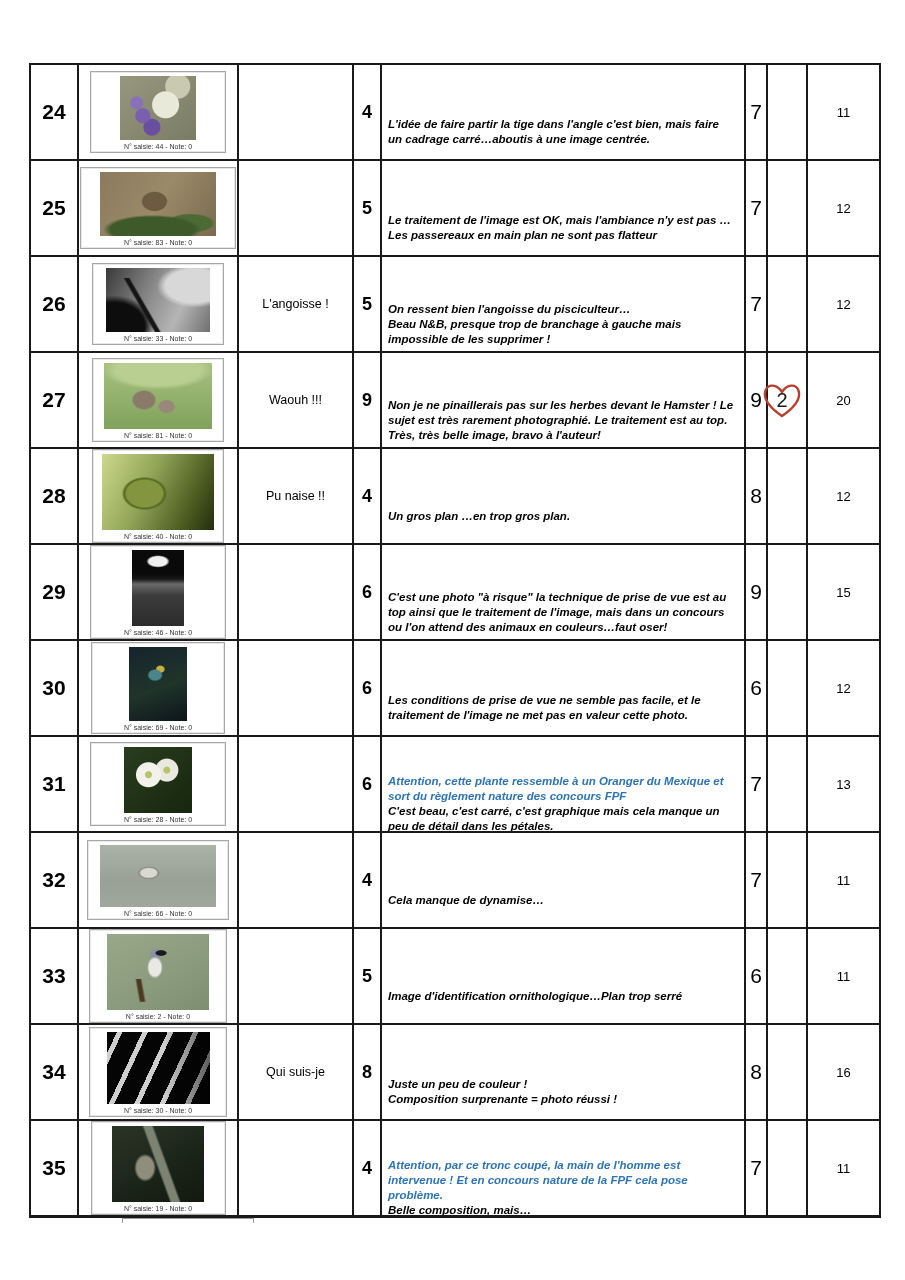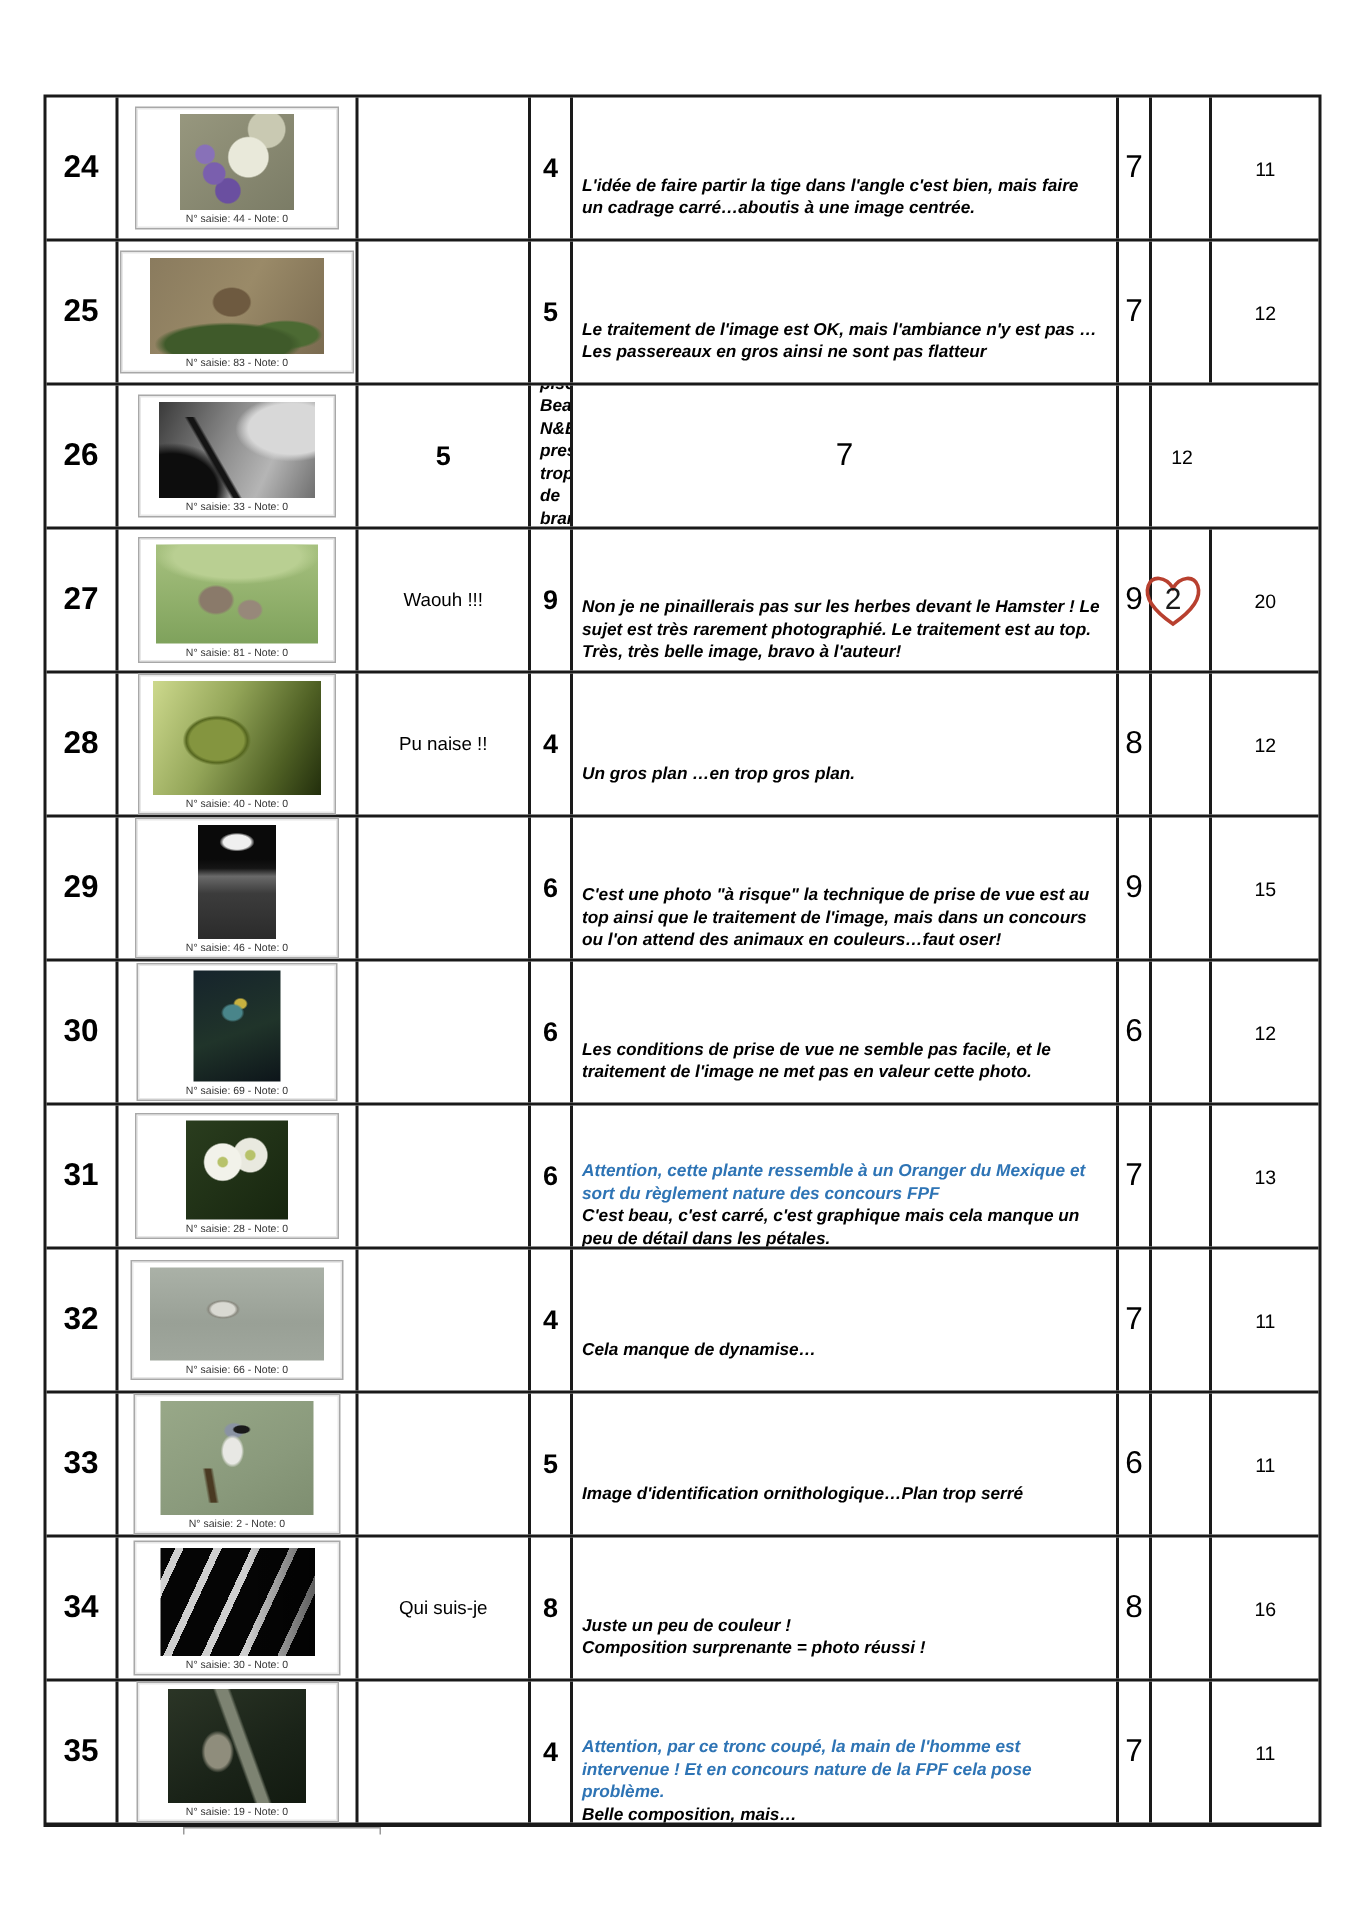--- a/index.html
+++ b/index.html
@@ -126,36 +126,37 @@
     <div class="cell c-photo">
       <div class="frame f25">
         <div class="pic p25"></div>
         <div class="cap">N° saisie: 83 - Note: 0</div>
       </div>
     </div>
     <div class="cell c-title"></div>
     <div class="cell c-s1">5</div>
     <div class="cell c-comment">
       <div class="cmtwrap">
-          <div class="cmt">Le traitement de l'image est OK, mais l'ambiance n'y est pas …Les passereaux en gros ainsi ne sont pas flatteur</div>
+          <div class="cmt">Le traitement de l'image est OK, mais l'ambiance n'y est pas …Les passereaux en main plan ne sont pas flatteur</div>
       </div>
     </div>
     <div class="cell c-s2">7</div>
     <div class="cell c-heart"></div>
     <div class="cell c-total">12</div>
   </div>
 
   <div class="row">
     <div class="cell c-num">26</div>
     <div class="cell c-photo">
       <div class="frame f26">
         <div class="pic p26"></div>
         <div class="cap">N° saisie: 33 - Note: 0</div>
       </div>
     </div>
+    <div class="cell c-title">L'angoisse !</div>
     <div class="cell c-s1">5</div>
     <div class="cell c-comment">
       <div class="cmtwrap">
           <div class="cmt">On ressent bien l'angoisse du pisciculteur…
 Beau N&amp;B, presque trop de branchage à gauche mais impossible de les supprimer !</div>
       </div>
     </div>
     <div class="cell c-s2">7</div>
     <div class="cell c-heart"></div>
     <div class="cell c-total">12</div>

